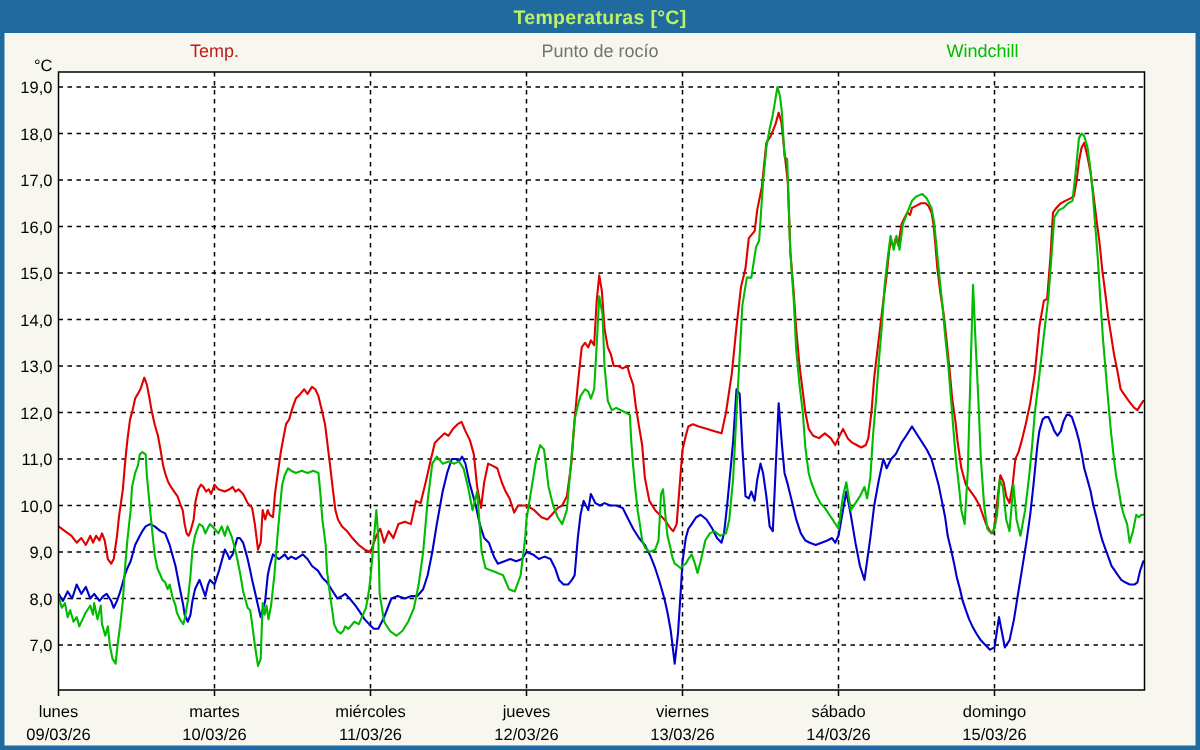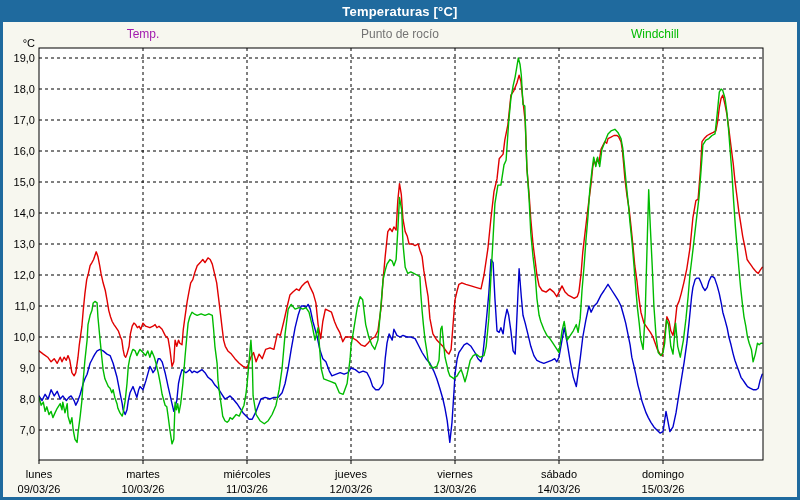--- a/index.html
+++ b/index.html
@@ -1,37 +1,37 @@
 <!DOCTYPE html>
 <html><head>
 <meta charset="utf-8">
 <style>
   html,body{margin:0;padding:0;}
   body{font-family:"Liberation Sans",sans-serif;background:#e8e8e8;}
   #app{position:relative;width:800px;height:500px;background:#f7f7ef;overflow:hidden;}
   #frame{position:absolute;inset:0;border:3px solid #1f6a9e;pointer-events:none;z-index:10;}
   #title-bar{position:absolute;left:0;top:0;width:800px;height:22px;background:#1f6a9e;
              display:flex;align-items:center;justify-content:center;}
-  #title-bar .t{color:#ffffff;font-size:13px;font-weight:bold;letter-spacing:.2px;}
+  #title-bar .t{color:#bef264;font-size:13px;font-weight:bold;letter-spacing:.2px;}
   .legend-item{position:absolute;top:27px;font-size:12px;transform:translateX(-50%);white-space:nowrap;}
   #legend-temp{left:143px;}
   #legend-dew{left:400px;}
   #legend-wind{left:655px;}
   svg text{font-family:"Liberation Sans",sans-serif;fill:#000000;}
   #chart-svg{position:absolute;left:0;top:0;}
 </style>
 </head>
 <body>
 
 <div id="app">
   <div id="title-bar">
     <span class="t">Temperaturas [°C]</span>
   </div>
 
-  <span class="legend-item" id="legend-temp" style="color: #a21caf;">Temp.</span>
+  <span class="legend-item" id="legend-temp" style="color: #b91c1c;">Temp.</span>
   <span class="legend-item" id="legend-dew" style="color: #737373;">Punto de rocío</span>
   <span class="legend-item" id="legend-wind" style="color: rgb(0, 187, 0); text-align: right;">Windchill</span>
 
   <svg id="chart-svg" width="800" height="500" viewBox="0 0 800 500">
       <defs>
         <clipPath id="plotclip">
           <rect x="39" y="48" width="724" height="412"></rect>
         </clipPath>
       </defs>
       <rect x="39" y="48" width="724" height="412" fill="#ffffff" stroke="none"></rect>

